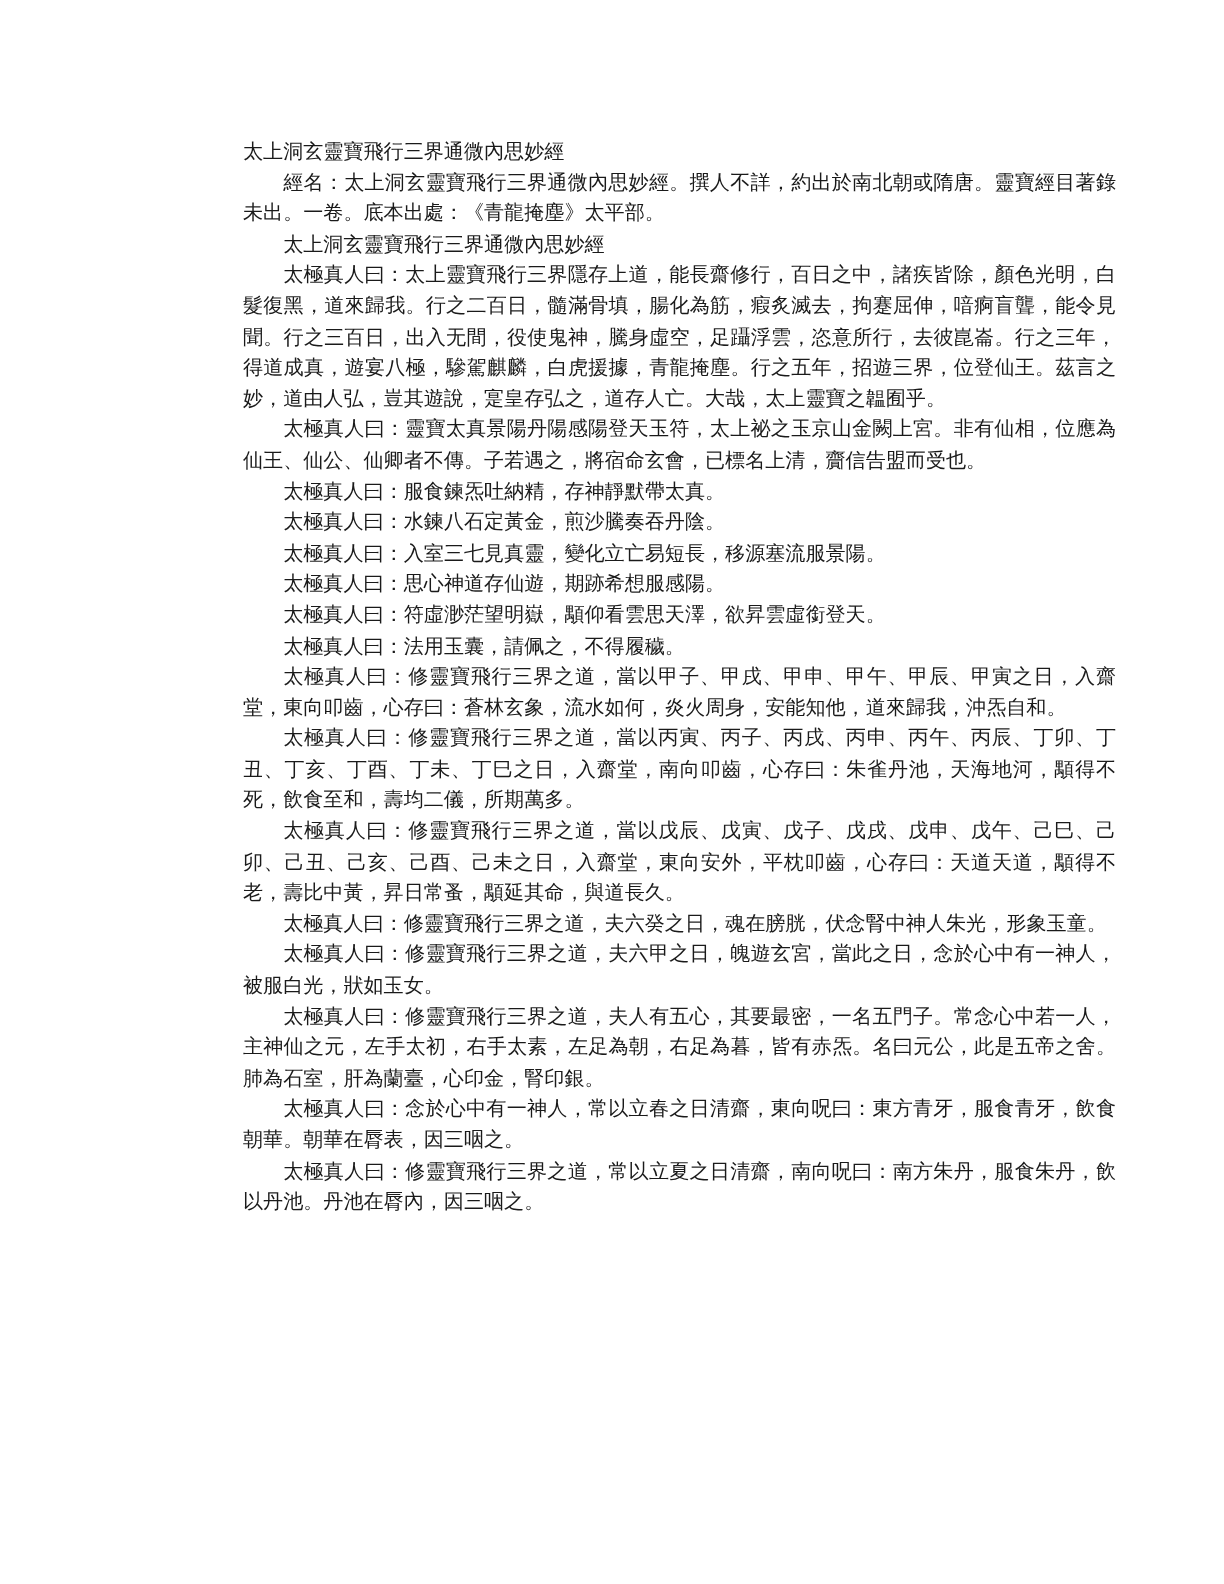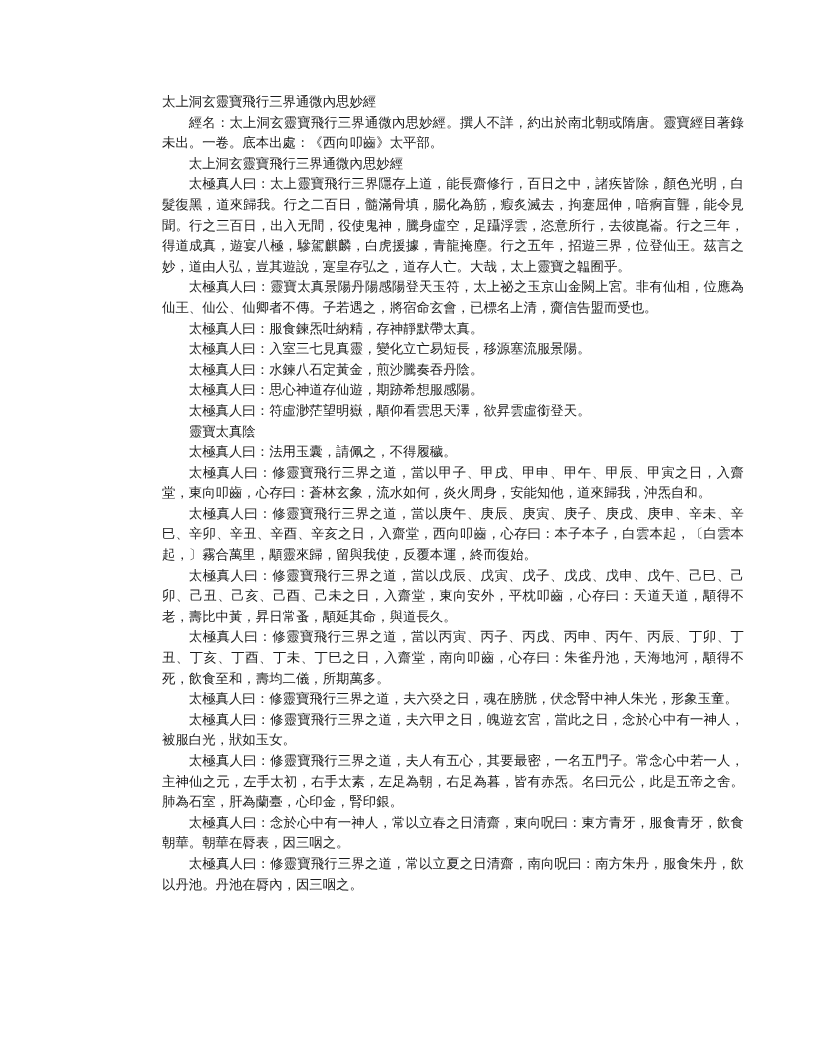--- a/index.html
+++ b/index.html
@@ -51,35 +51,33 @@
     text-indent: 2em;
   }
 </style>
 </head>
 <body>
 
 <div class="page">
   <div class="content">
 
     <p class="title">太上洞玄靈寶飛行三界通微內思妙經</p>
-    <p class="indent">經名：太上洞玄靈寶飛行三界通微內思妙經。撰人不詳，約出於南北朝或隋唐。靈寶經目著錄未出。一卷。底本出處：《西向叩齒》太平部。</p>
+    <p class="indent">經名：太上洞玄靈寶飛行三界通微內思妙經。撰人不詳，約出於南北朝或隋唐。靈寶經目著錄未出。一卷。底本出處：《青龍掩塵》太平部。</p>
     <p class="heading-indent">太上洞玄靈寶飛行三界通微內思妙經</p>
     <p class="indent">太極真人曰：太上靈寶飛行三界隱存上道，能長齋修行，百日之中，諸疾皆除，顏色光明，白髮復黑，道來歸我。行之二百日，髓滿骨填，腸化為筋，瘕炙滅去，拘蹇屈伸，喑痾盲聾，能令見聞。行之三百日，出入无間，役使鬼神，騰身虛空，足躡浮雲，恣意所行，去彼崑崙。行之三年，得道成真，遊宴八極，驂駕麒麟，白虎援據，青龍掩塵。行之五年，招遊三界，位登仙王。茲言之妙，道由人弘，豈其遊說，寔皇存弘之，道存人亡。大哉，太上靈寶之韞囿乎。</p>
     <p class="indent">太極真人曰：靈寶太真景陽丹陽感陽登天玉符，太上祕之玉京山金闕上宮。非有仙相，位應為仙王、仙公、仙卿者不傳。子若遇之，將宿命玄會，已標名上清，齎信告盟而受也。</p>
     <p class="indent">太極真人曰：服食鍊炁吐納精，存神靜默帶太真。</p>
+    <p class="indent">太極真人曰：水鍊八石定黃金，煎沙騰奏吞丹陰。</p>
     <p class="indent">太極真人曰：入室三七見真靈，變化立亡易短長，移源塞流服景陽。</p>
-    <p class="indent">太極真人曰：水鍊八石定黃金，煎沙騰奏吞丹陰。</p>
     <p class="indent">太極真人曰：思心神道存仙遊，期跡希想服感陽。</p>
     <p class="indent">太極真人曰：符虛渺茫望明嶽，顒仰看雲思天澤，欲昇雲虛銜登天。</p>
-    <p class="heading-indent">靈寶太真陰</p>
     <p class="indent">太極真人曰：法用玉囊，請佩之，不得履穢。</p>
     <p class="indent">太極真人曰：修靈寶飛行三界之道，當以甲子、甲戌、甲申、甲午、甲辰、甲寅之日，入齋堂，東向叩齒，心存曰：蒼林玄象，流水如何，炎火周身，安能知他，道來歸我，沖炁自和。</p>
-    <p class="indent">太極真人曰：修靈寶飛行三界之道，當以庚午、庚辰、庚寅、庚子、庚戌、庚申、辛未、辛巳、辛卯、辛丑、辛酉、辛亥之日，入齋堂，西向叩齒，心存曰：本子本子，白雲本起，〔白雲本起，〕霧合萬里，顒靈來歸，留與我使，反覆本運，終而復始。</p>
+    <p class="indent">太極真人曰：修靈寶飛行三界之道，當以丙寅、丙子、丙戌、丙申、丙午、丙辰、丁卯、丁丑、丁亥、丁酉、丁未、丁巳之日，入齋堂，南向叩齒，心存曰：朱雀丹池，天海地河，顒得不死，飲食至和，壽均二儀，所期萬多。</p>
     <p class="indent">太極真人曰：修靈寶飛行三界之道，當以戊辰、戊寅、戊子、戊戌、戊申、戊午、己巳、己卯、己丑、己亥、己酉、己未之日，入齋堂，東向安外，平枕叩齒，心存曰：天道天道，顒得不老，壽比中黃，昇日常蚤，顒延其命，與道長久。</p>
-    <p class="indent">太極真人曰：修靈寶飛行三界之道，當以丙寅、丙子、丙戌、丙申、丙午、丙辰、丁卯、丁丑、丁亥、丁酉、丁未、丁巳之日，入齋堂，南向叩齒，心存曰：朱雀丹池，天海地河，顒得不死，飲食至和，壽均二儀，所期萬多。</p>
     <p class="indent">太極真人曰：修靈寶飛行三界之道，夫六癸之日，魂在膀胱，伏念腎中神人朱光，形象玉童。</p>
     <p class="indent">太極真人曰：修靈寶飛行三界之道，夫六甲之日，魄遊玄宮，當此之日，念於心中有一神人，被服白光，狀如玉女。</p>
     <p class="indent">太極真人曰：修靈寶飛行三界之道，夫人有五心，其要最密，一名五門子。常念心中若一人，主神仙之元，左手太初，右手太素，左足為朝，右足為暮，皆有赤炁。名曰元公，此是五帝之舍。肺為石室，肝為蘭臺，心印金，腎印銀。</p>
     <p class="indent">太極真人曰：念於心中有一神人，常以立春之日清齋，東向呪曰：東方青牙，服食青牙，飲食朝華。朝華在脣表，因三咽之。</p>
     <p class="indent">太極真人曰：修靈寶飛行三界之道，常以立夏之日清齋，南向呪曰：南方朱丹，服食朱丹，飲以丹池。丹池在脣內，因三咽之。</p>
 
   </div>
 </div>
 
 </body></html>

